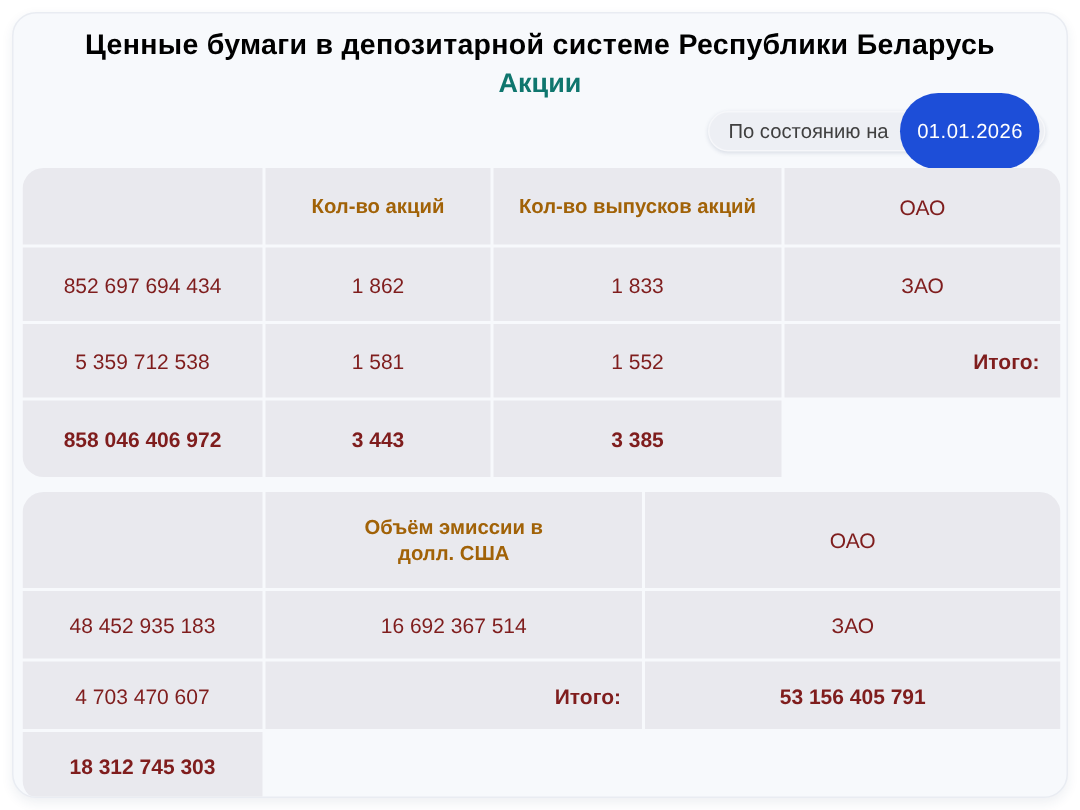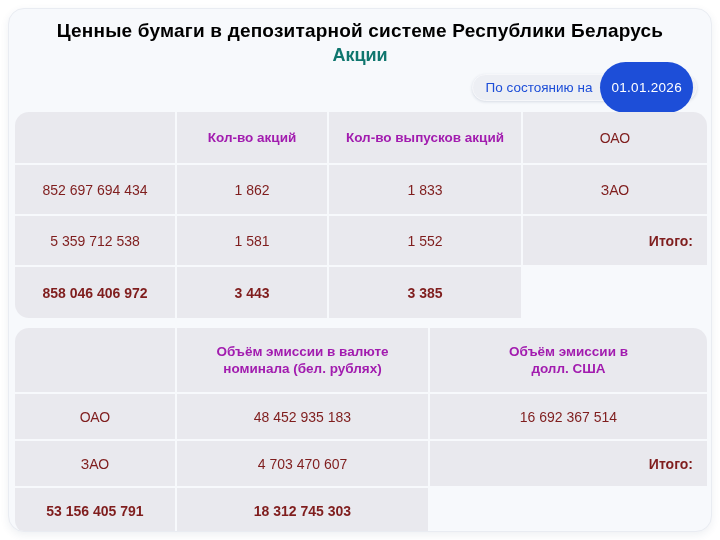--- a/index.html
+++ b/index.html
@@ -18,35 +18,35 @@
     text-align:center; font-size:18px; font-weight:700; color:#0f766e;
     line-height:23px; margin-top:1px;
   }
   .asof-row { display:flex; justify-content:flex-end; margin-top:7px; padding-right:8px; height:27px; }
   .asof-pill {
     display:inline-flex; align-items:center; gap:8px;
     background:#edeff4; border:1px solid #f6f7fa; border-radius:999px;
     padding:2px 3px 2px 13px; box-shadow:0 1px 3px rgba(40,60,100,0.15);
     cursor:pointer;
   }
-  .asof-label { font-size:13.5px; color:#1d4ed8; }
+  .asof-label { font-size:13.5px; color:#404040; }
   .asof-date {
     background:#1d4ed8; color:#ffffff; font-size:13.5px;
     border-radius:999px; padding:18px 11px; letter-spacing:0.3px;
   }
   .tbl {
     display:grid; gap:2px; border-radius:14px; overflow:hidden; margin:0 auto; width:692px;
   }
   .t1 { margin-top:11px; grid-template-columns:160px 150px 192px 184px; grid-template-rows:51px 49px 49px 51px; }
   .t2 { margin-top:10px; grid-template-columns:160px 251px 277px; grid-template-rows:64px 45px 45px 46px; }
   .cell {
     background:#e9e9ee; display:flex; align-items:center; justify-content:center;
     font-size:14px; color:#7f1d1d; text-align:center;
   }
-  .hdr { font-weight:700; font-size:13.5px; color:#a21caf; line-height:17px; }
+  .hdr { font-weight:700; font-size:13.5px; color:#a16207; line-height:17px; }
   .t2 .hdr span.w1 { display:inline-block; max-width:195px; }
   .t2 .hdr span.w2 { display:inline-block; max-width:155px; }
   .tot { font-weight:700; }
   .lbl-right { justify-content:flex-end; padding-right:14px; font-weight:700; }
 </style>
 </head>
 <body>
 
 <div class="card">
 
@@ -77,23 +77,20 @@
 
     <div class="cell lbl-right">Итого:</div>
     <div class="cell tot">858 046 406 972</div>
     <div class="cell tot">3 443</div>
     <div class="cell tot">3 385</div>
   </div>
 
   <div class="tbl t2">
     <div class="cell hdr"></div>
     <div class="cell hdr">
-        <span class="w1">Объём эмиссии в валюте номинала (бел. рублях)</span>
-      </div>
-    <div class="cell hdr">
         <span class="w2">Объём эмиссии в долл. США</span>
       </div>
 
     <div class="cell">ОАО</div>
     <div class="cell">48 452 935 183</div>
     <div class="cell">16 692 367 514</div>
 
     <div class="cell">ЗАО</div>
     <div class="cell">4 703 470 607</div>
 

